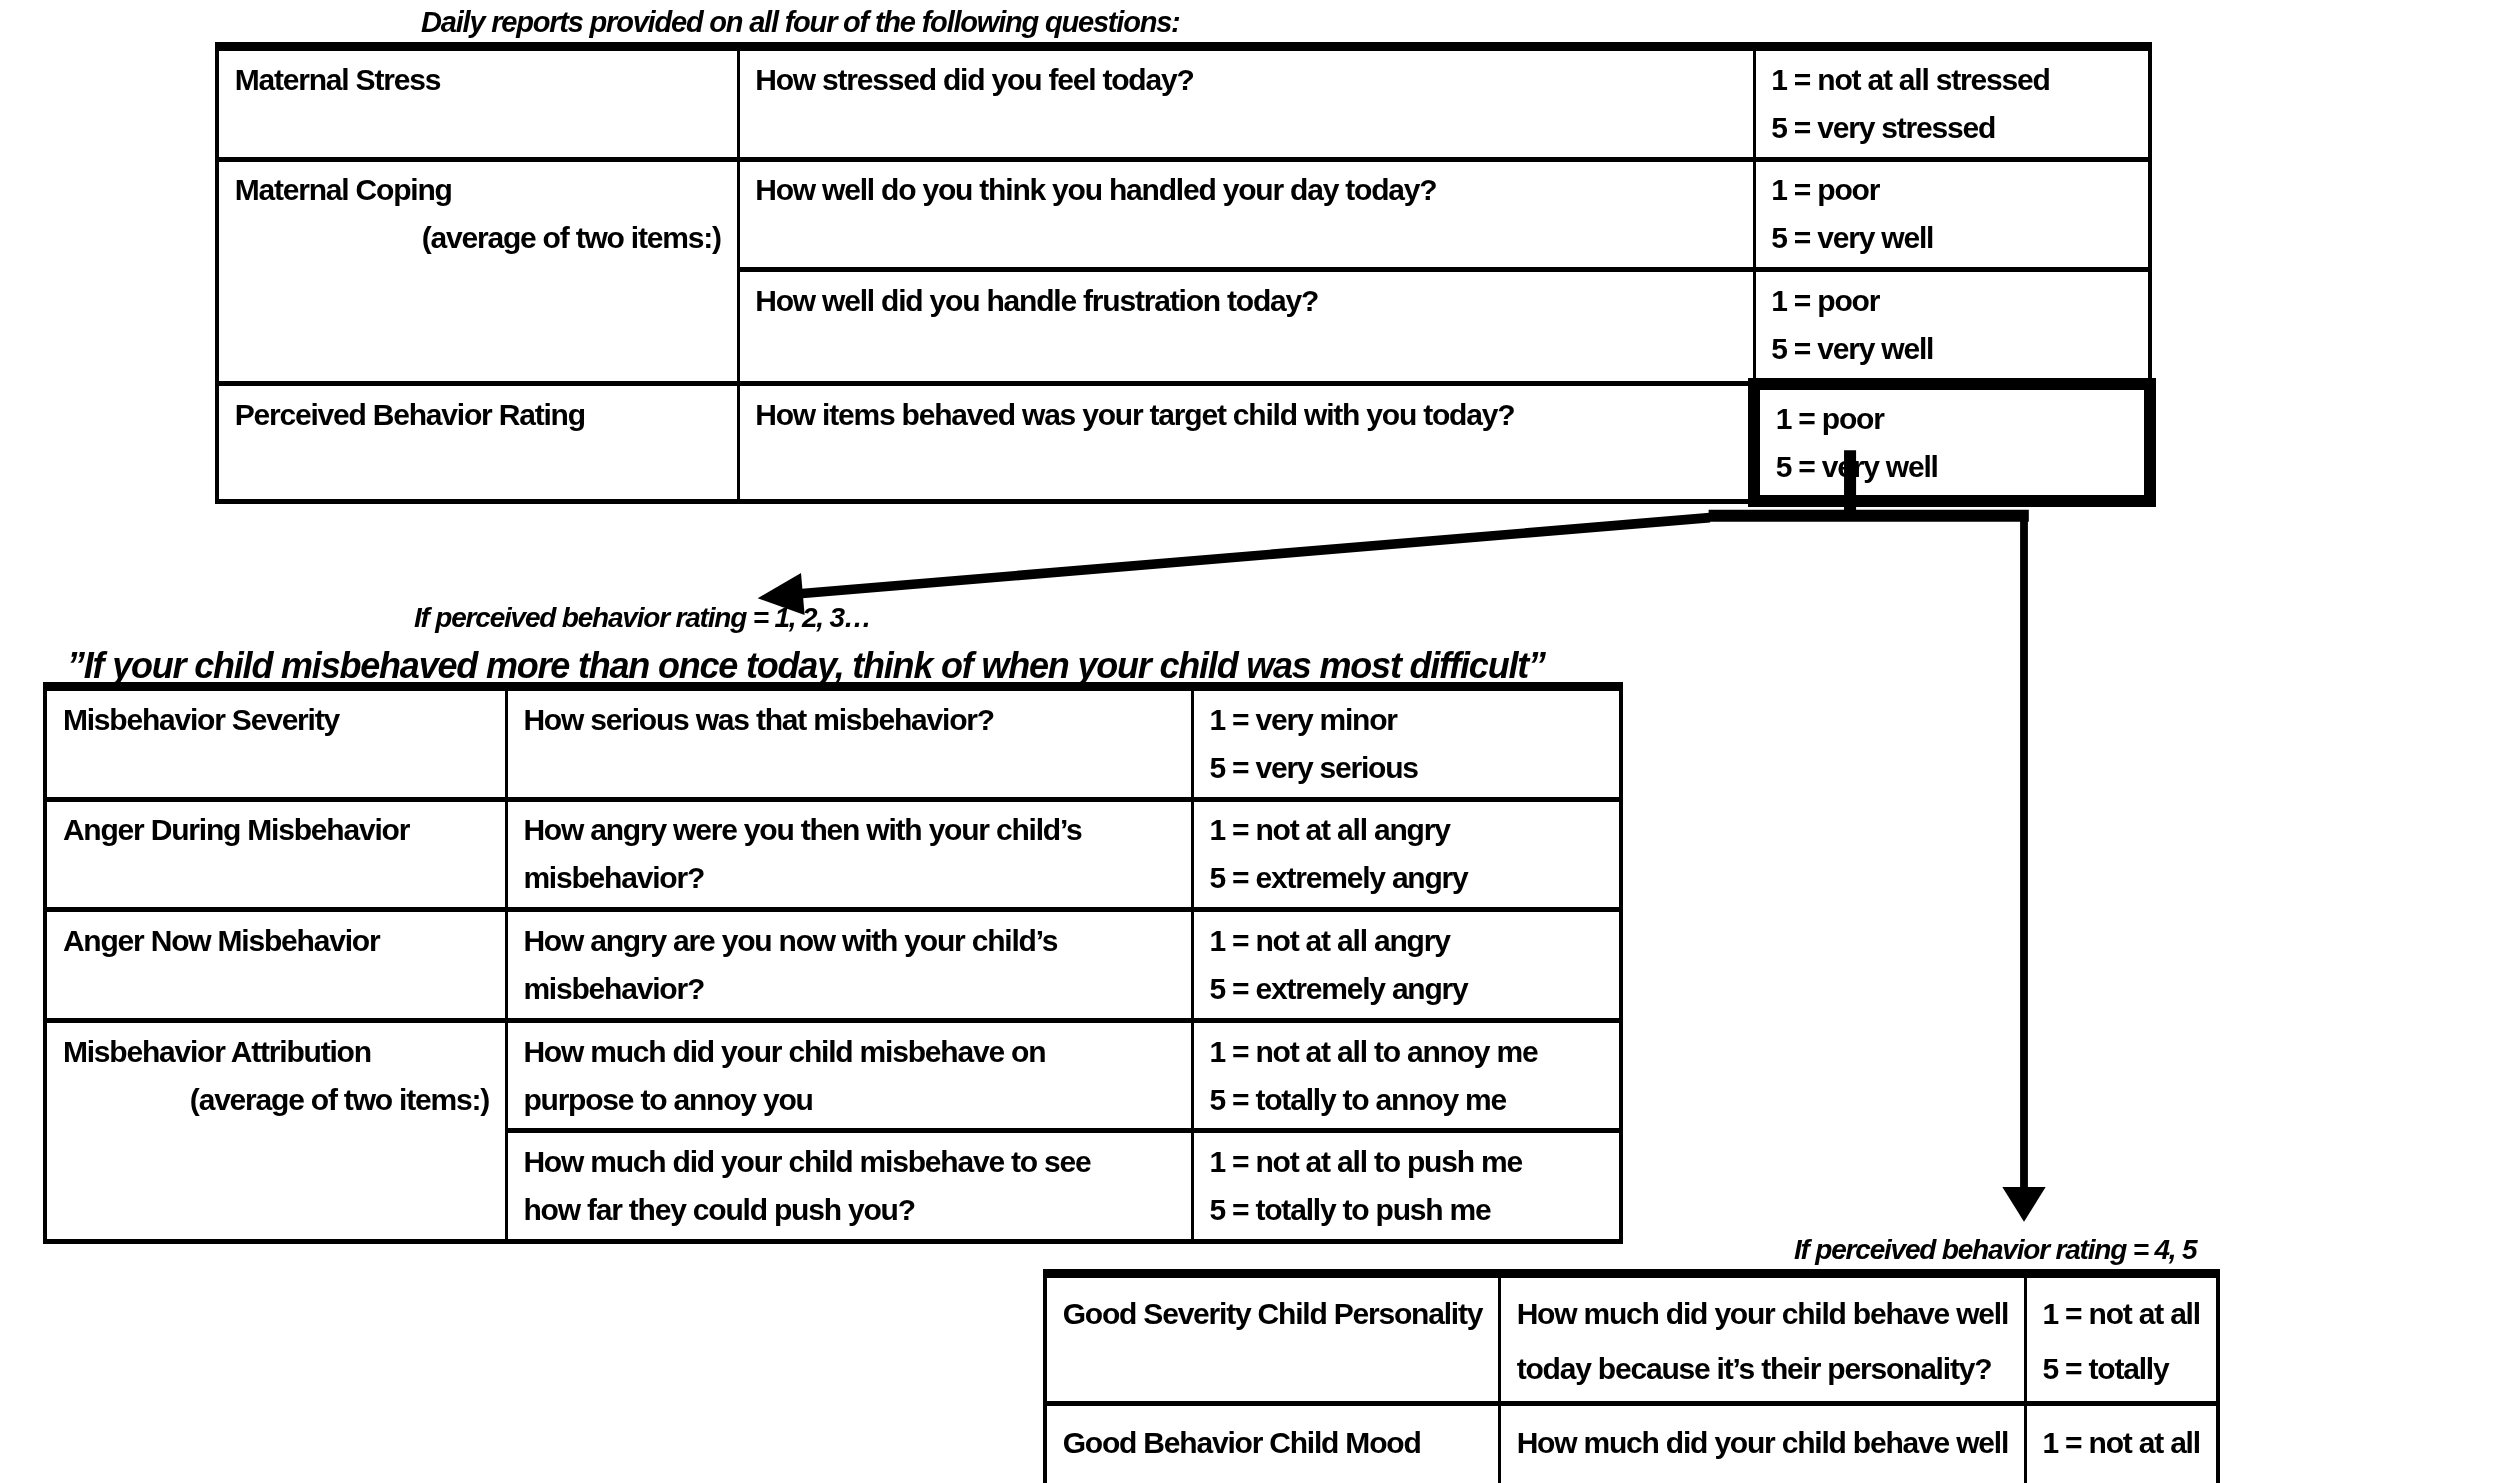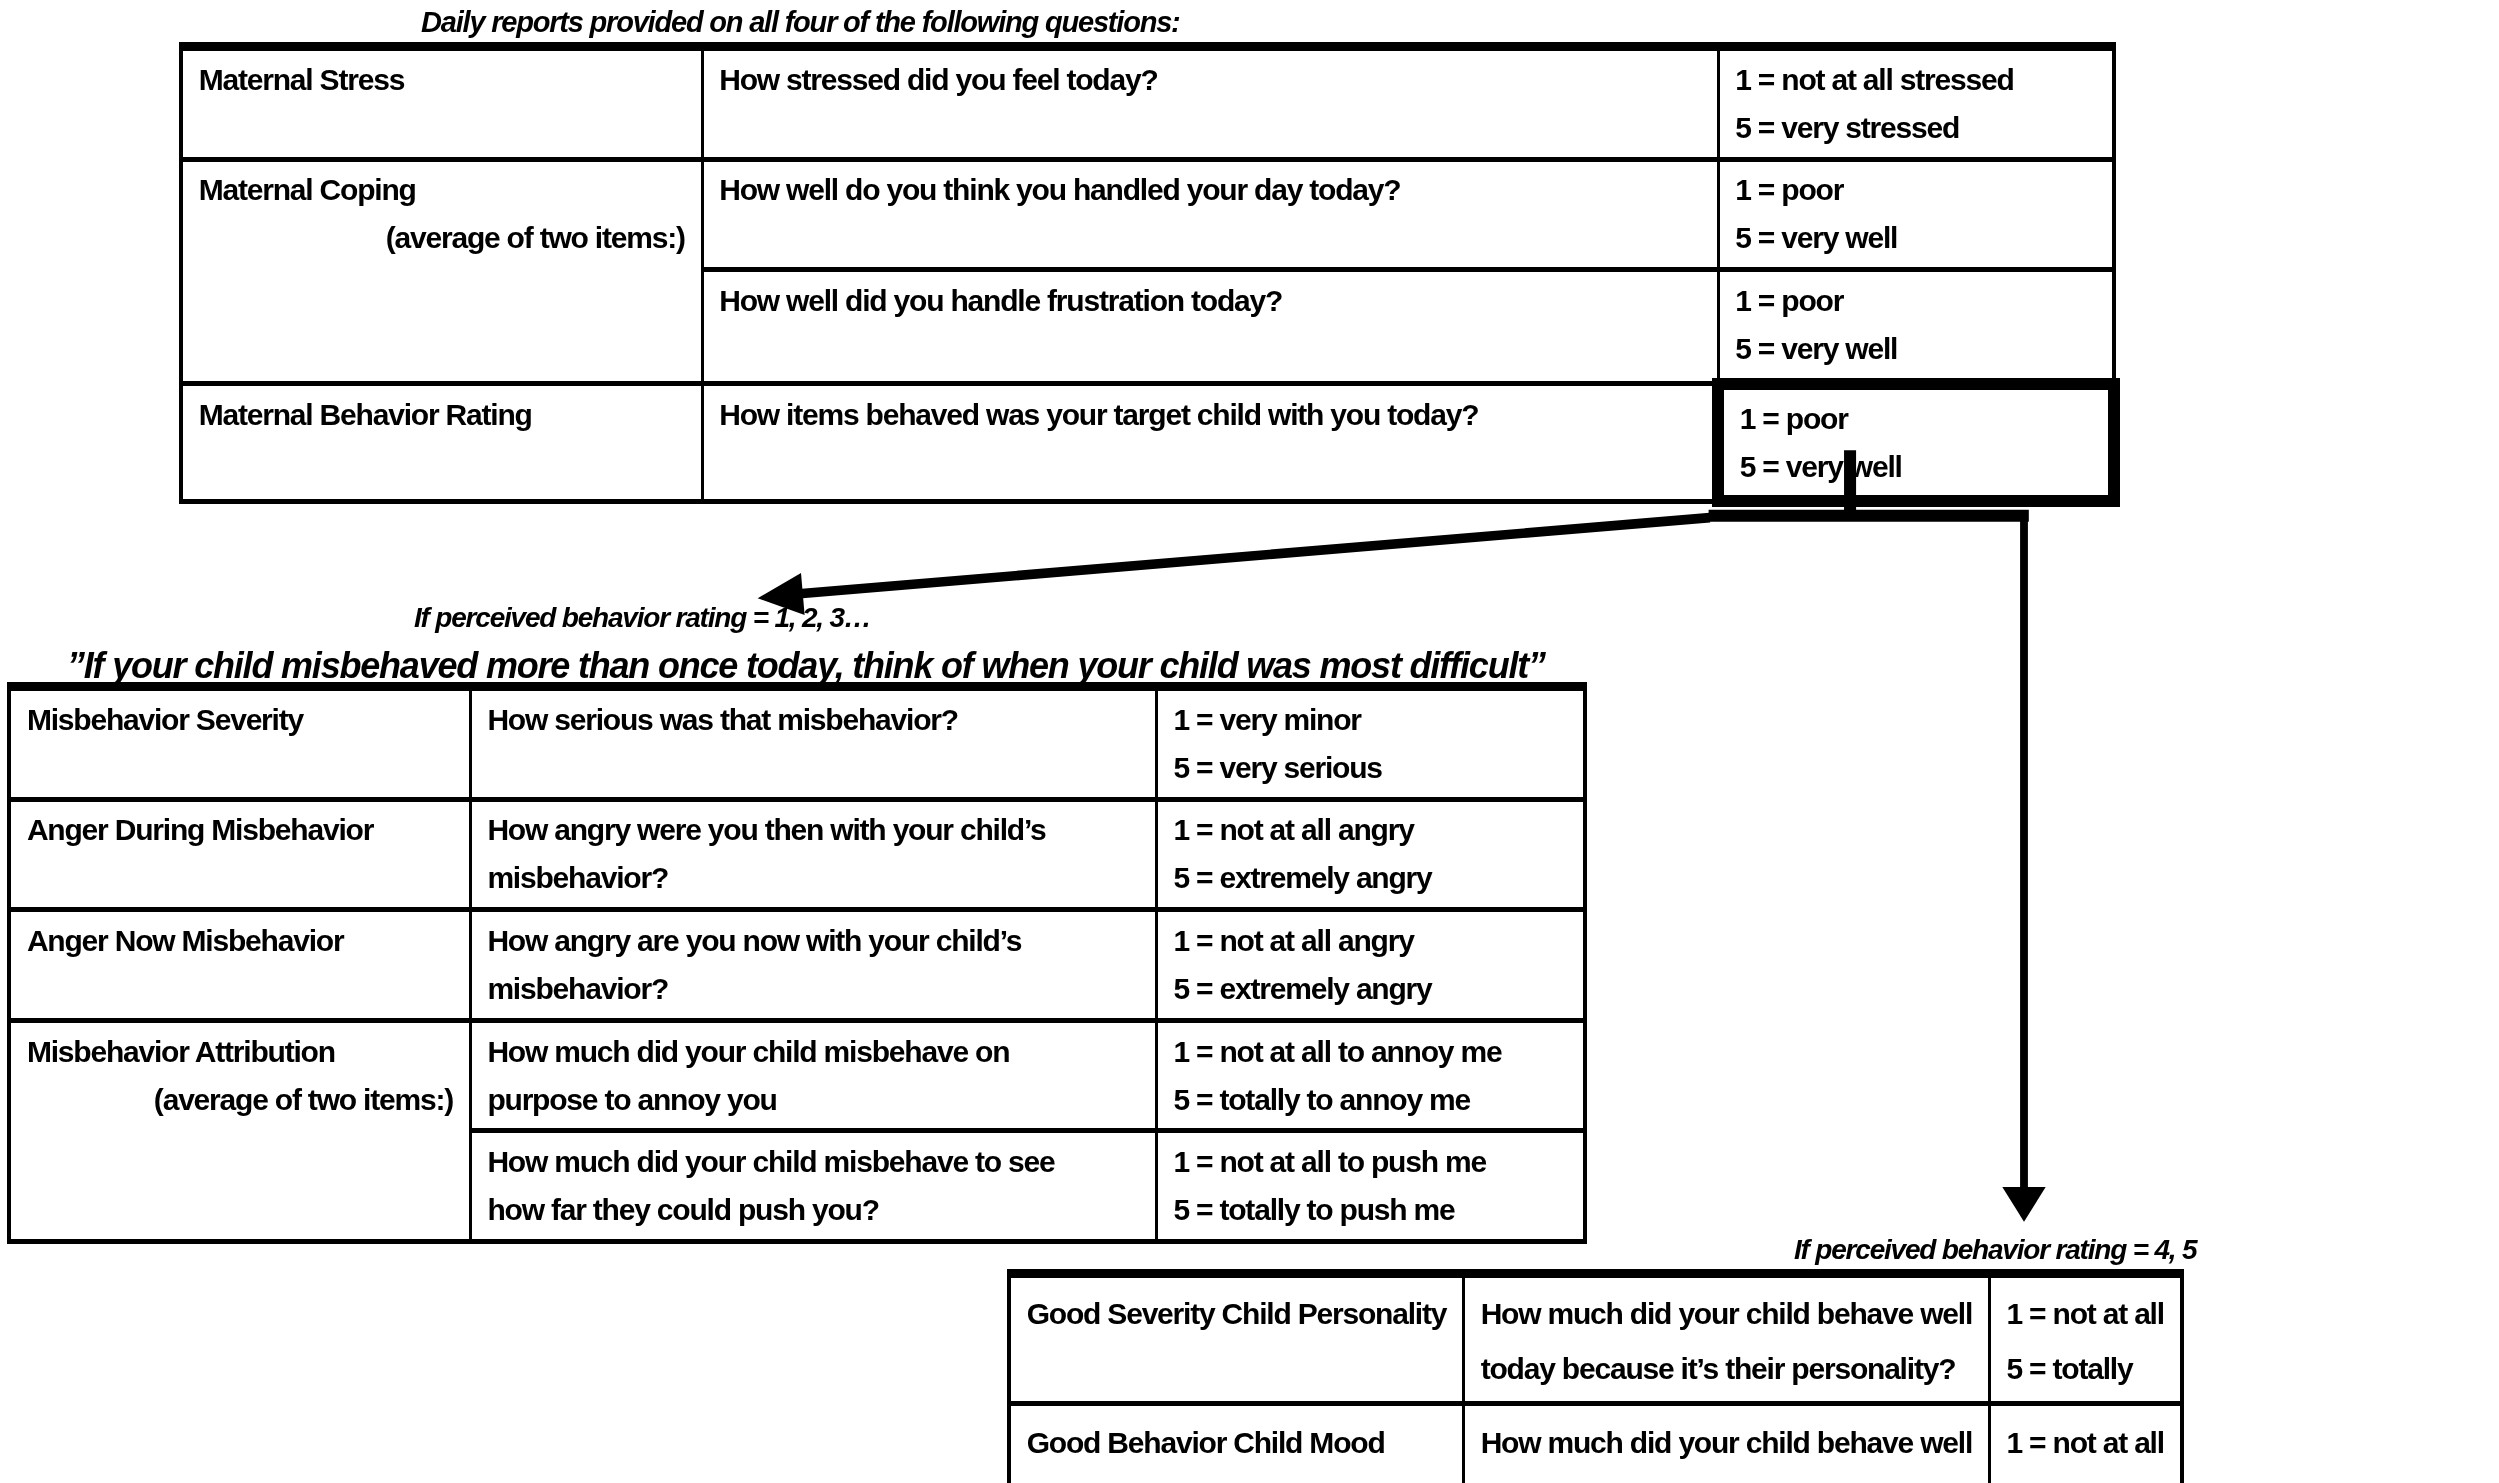--- a/index.html
+++ b/index.html
@@ -11,20 +11,21 @@
     font-family: "Liberation Sans", "DejaVu Sans", sans-serif;
     font-weight: bold;
     color: #000000;
   }
   .fig-table {
     position: absolute;
     border-collapse: collapse;
     table-layout: fixed;
     background: #ffffff;
     border: 4.8px solid #000000;
+    margin-left: 36px;
   }
   .fig-table td {
     border: 3px solid #000000;
     border-top-width: 5.4px;
     border-bottom-width: 5.4px;
     vertical-align: top;
     padding: 4.8px 15.7px;
     font-size: 30px;
     line-height: 48px;
     letter-spacing: -1.2px;
@@ -92,21 +93,21 @@
         <td>
           <div class="line">How well did you handle frustration today?</div>
         </td>
         <td>
           <div class="line">1 = poor</div>
           <div class="line">5 = very well</div>
         </td>
       </tr>
       <tr style="height:114px">
         <td>
-          <div class="line">Maternal Behavior Rating</div>
+          <div class="line">Perceived Behavior Rating</div>
         </td>
         <td>
           <div class="line">How items behaved was your target child with you today?</div>
         </td>
         <td class="hl">
           <div class="line">1 = poor</div>
           <div class="line">5 = very well</div>
         </td>
       </tr>
     </tbody>

